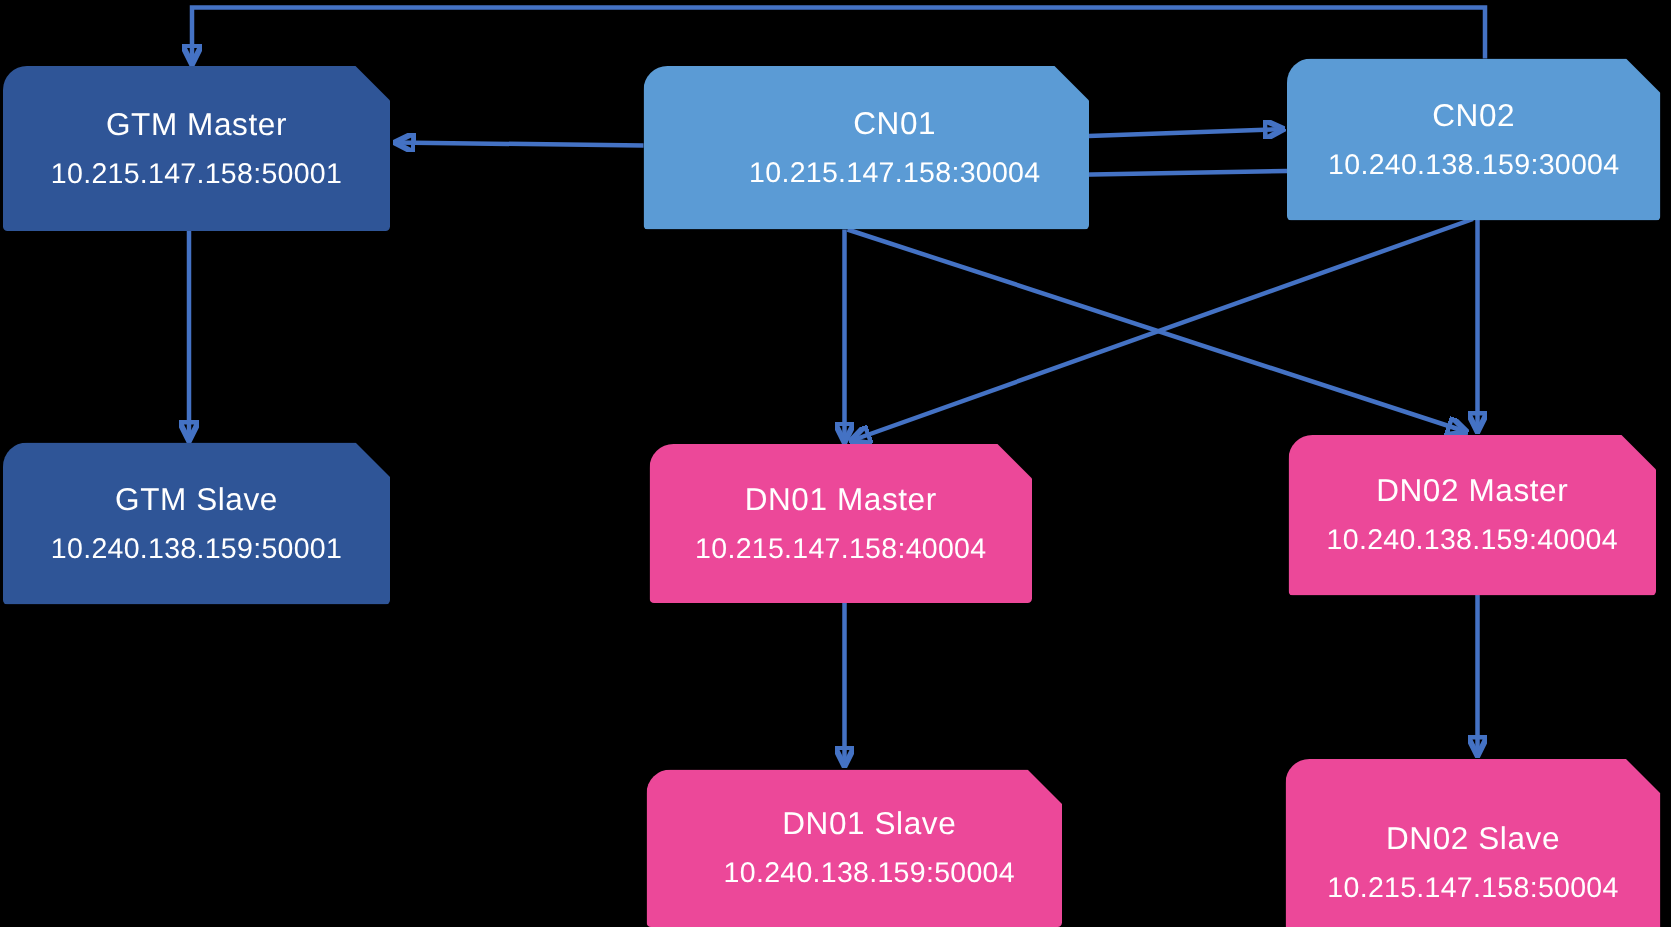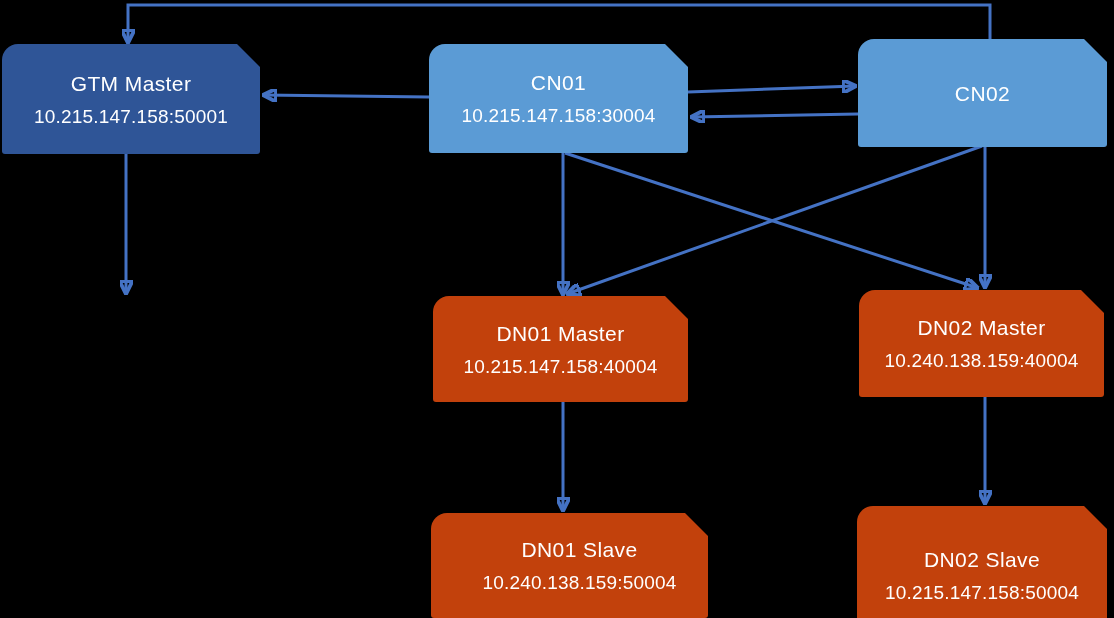--- a/index.html
+++ b/index.html
@@ -44,25 +44,25 @@
     letter-spacing: 0.4px;
     line-height: 1;
   }
   .node .node-addr {
     font-size: 19px;
     letter-spacing: 0.2px;
     line-height: 1;
   }
   .fill-gtm { background: #2F5597; }
   .fill-cn  { background: #5B9BD5; }
-  .fill-dn  { background: #c2410c; }
+  .fill-dn  { background: #ec4899; }
 
   
   #node-gtm-master  { left: 2px;   top: 44px;  width: 258px; height: 110px; }
-  #node-cn01        { left: 429px; top: 44px;  width: 259px; height: 109px; }
+  #node-cn01        { left: 429px; top: 44px;  width: 259px; height: 109px; padding-left: 38px; }
   #node-cn02        { left: 858px; top: 39px;  width: 249px; height: 108px; }
   #node-gtm-slave   { left: 2px;   top: 295px; width: 258px; height: 108px; }
   #node-dn01-master { left: 433px; top: 296px; width: 255px; height: 106px; }
   #node-dn02-master { left: 859px; top: 290px; width: 245px; height: 107px; }
   #node-dn01-slave  { left: 431px; top: 513px; width: 257px; height: 105px; padding-left: 20px; }
   #node-dn02-slave  { left: 857px; top: 506px; width: 250px; height: 138px; }
 </style>
 </head>
 <body>
 
@@ -93,22 +93,27 @@
     <div class="node-addr">10.215.147.158:50001</div>
   </div>
 
   <div class="node fill-cn" id="node-cn01">
     <div class="node-label">CN01</div>
     <div class="node-addr">10.215.147.158:30004</div>
   </div>
 
   <div class="node fill-cn" id="node-cn02">
     <div class="node-label">CN02</div>
+    <div class="node-addr">10.240.138.159:30004</div>
   </div>
 
+  <div class="node fill-gtm" id="node-gtm-slave">
+    <div class="node-label">GTM Slave</div>
+    <div class="node-addr">10.240.138.159:50001</div>
+  </div>
 
   <div class="node fill-dn" id="node-dn01-master">
     <div class="node-label">DN01 Master</div>
     <div class="node-addr">10.215.147.158:40004</div>
   </div>
 
   <div class="node fill-dn" id="node-dn02-master">
     <div class="node-label">DN02 Master</div>
     <div class="node-addr">10.240.138.159:40004</div>
   </div>

